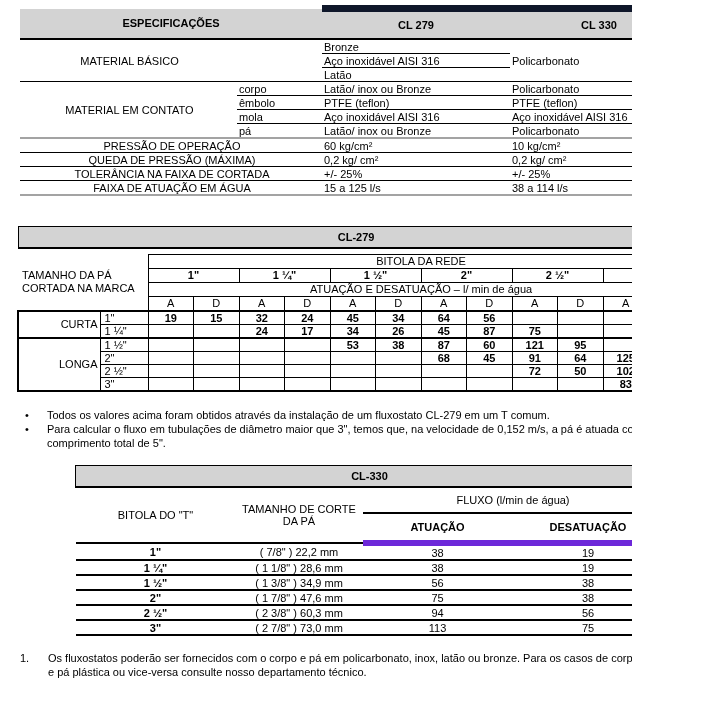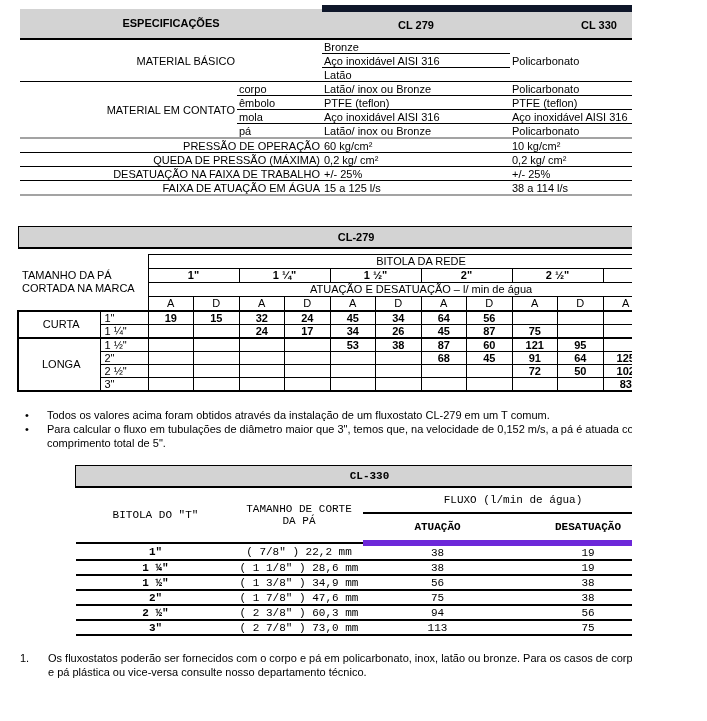--- a/index.html
+++ b/index.html
@@ -14,21 +14,21 @@
   .b{font-weight:bold;}
 
   
   #specs{margin:5px 0 0 20px;width:668px;}
   #specs td{height:13px;line-height:12px;}
   #specs tr.gh td{
     background:var(--gray);height:26px;font-weight:bold;text-align:center;
     border-bottom:2px solid #000;
   }
   #specs td.g2{border-top:7px solid #0f172a;margin-top:28px;}
-  #specs td.lab{text-align:right;padding-left:4px;}
+  #specs td.lab{text-align:center;padding-left:4px;}
   #specs td.sub{text-align:left;}
   #specs td.v{text-align:left;}
   #specs .bb{border-bottom:1px solid #000;}
   #specs .bb2{border-bottom:2px solid #a3a3a3;}
   #specs td.mid{vertical-align:middle;}
 
   
   .nota{margin:20px 0 0 20px;}
   h2{
     margin:16px 0 0 20px;font-size:13px;line-height:15px;
@@ -43,34 +43,34 @@
     border:1px solid #000;border-bottom:2px solid #000;
   }
   #cl279 td.spc{height:5px;border:none;}
   #cl279 td.corner{
     border:none;text-align:left;padding-left:4px;white-space:normal;
     vertical-align:middle;line-height:13px;
   }
   #cl279 td.h,#cl279 td.val,#cl279 td.grp,#cl279 td.psize{border:1px solid #000;}
   #cl279 td.sz{font-weight:bold;}
   #cl279 td.val{font-weight:bold;height:12px;}
-  #cl279 td.grp{border-left:2px solid #000;border-bottom-width:2px;text-align:center;padding-left:6px;}
+  #cl279 td.grp{border-left:2px solid #000;border-bottom-width:2px;text-align:right;padding-left:6px;}
   #cl279 td.psize{text-align:left;padding-left:4px;height:12px;}
   #cl279 td.rr{border-right-width:2px;}
   #cl279 tr.r2 td{border-bottom-width:2px;}
   #cl279 tr.ft td{border-top-width:2px;}
 
   
   #bullets{margin:16px 0 0 25px;padding:0;list-style:none;width:662px;}
   #bullets li{display:flex;line-height:14px;}
   #bullets .mk{width:22px;flex:none;}
   #bullets .tx{width:640px;white-space:normal;}
 
   
-  #cl330{margin:15px 0 0 75px;width:588px;font-family:Liberation Mono, monospace;}
+  #cl330{margin:15px 0 0 75px;width:588px;}
   #cl330 td{text-align:center;}
   #cl330 td.band330{
     background:var(--gray);font-weight:bold;height:20px;
     border:1px solid #000;border-bottom:2px solid #000;
   }
   #cl330 td.h330{white-space:normal;line-height:12px;vertical-align:middle;}
   #cl330 td.fx{height:24px;border-bottom:2px solid #000;}
   #cl330 td.hb{font-weight:bold;height:26px;border-bottom:6px solid #6d28d9;}
   #cl330 td.eb{border-bottom:2px solid #000;}
   #cl330 td.dc{height:13px;line-height:12px;border-bottom:2px solid #000;}
@@ -137,21 +137,21 @@
         <td class="lab bb" colspan="2">PRESSÃO DE OPERAÇÃO</td>
         <td class="v bb">60 kg/cm²</td>
         <td class="v bb">10 kg/cm²</td>
       </tr>
       <tr>
         <td class="lab bb" colspan="2">QUEDA DE PRESSÃO (MÁXIMA)</td>
         <td class="v bb">0,2 kg/ cm²</td>
         <td class="v bb">0,2 kg/ cm²</td>
       </tr>
       <tr>
-        <td class="lab bb" colspan="2">DESATUAÇÃO NA FAIXA DE TRABALHO</td>
+        <td class="lab bb" colspan="2">TOLERÂNCIA NA FAIXA DE CORTADA</td>
         <td class="v bb">+/- 25%</td>
         <td class="v bb">+/- 25%</td>
       </tr>
       <tr>
         <td class="lab bb2" colspan="2">FAIXA DE ATUAÇÃO EM ÁGUA</td>
         <td class="v bb2">15 a 125 l/s</td>
         <td class="v bb2">38 a 114 l/s</td>
       </tr>
     </tbody>
   </table>

